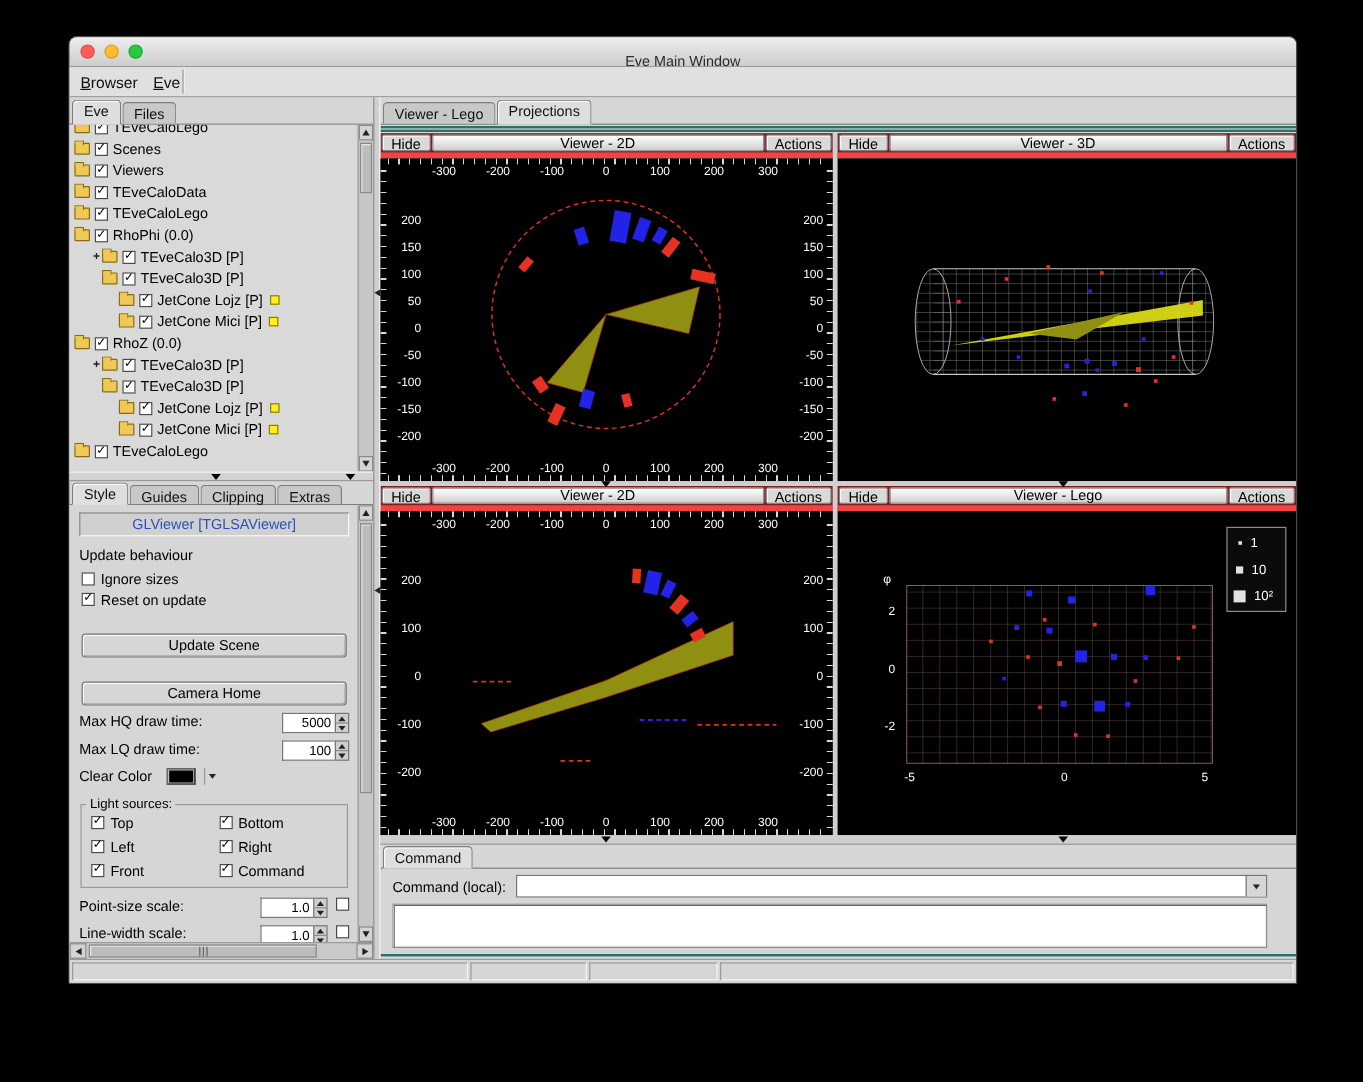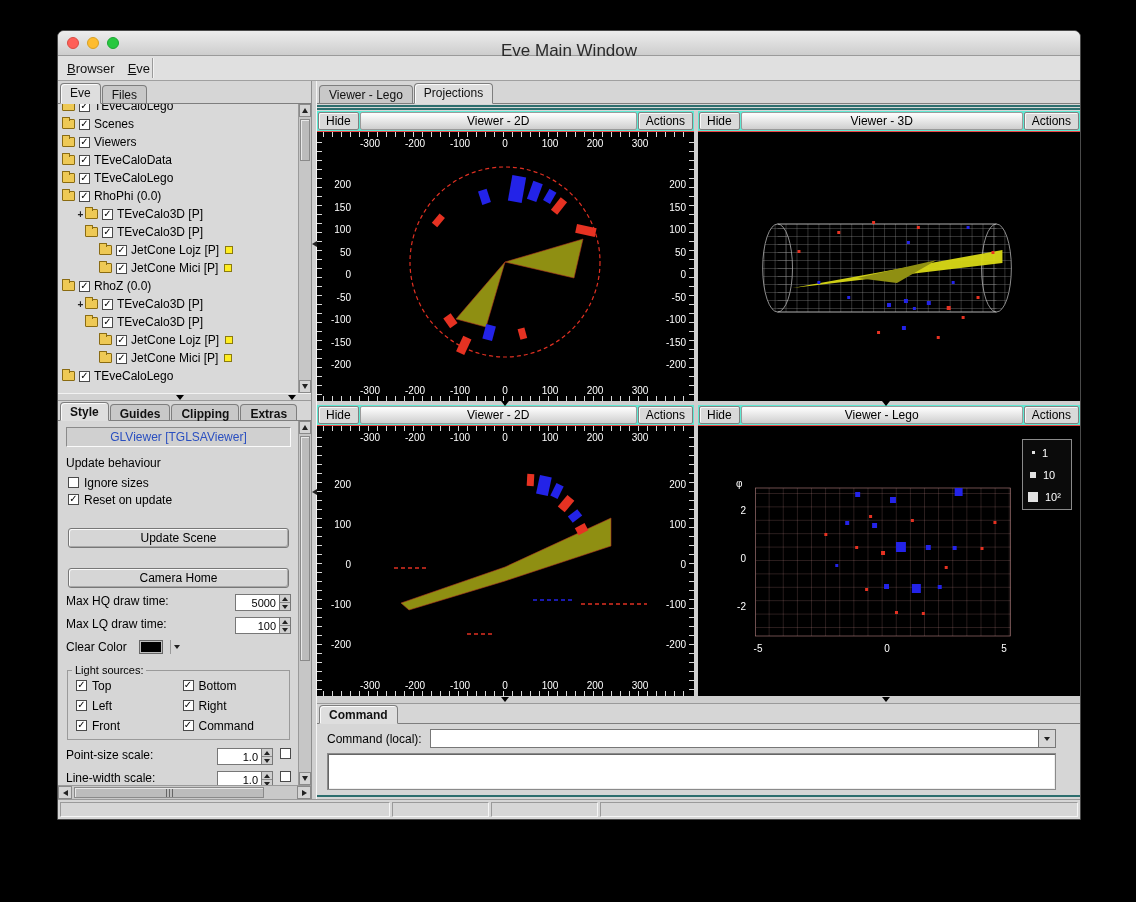--- a/index.html
+++ b/index.html
@@ -11,39 +11,39 @@
     display:flex; flex-direction:column; box-shadow:0 12px 36px rgba(0,0,0,.65); }
 
   
   .titlebar { height:25px; background:linear-gradient(#ededed,#cdcdcd); border-bottom:1px solid #9a9a9a;
     border-radius:6px 6px 0 0; position:relative; display:flex; align-items:center; flex:0 0 auto; }
   .traffic { position:absolute; left:9px; top:6px; display:flex; gap:8px; }
   .tlight { width:12px; height:12px; border-radius:50%; display:inline-block; }
   .tlight.red { background:#ff5f57; border:1px solid #d94c43; }
   .tlight.yellow { background:#febc2e; border:1px solid #d8a023; }
   .tlight.green { background:#28c840; border:1px solid #1da733; }
-  .title { flex:1; text-align:center; font-size:17px; color:#2a2a2a;margin-top:16px; }
+  .title { flex:1; text-align:center; font-size:12px; color:#2a2a2a;margin-top:16px; }
 
   
   .menubar { height:25px; background:#e0e0e0; border-bottom:1px solid #a0a0a0; display:flex;
     align-items:center; padding-left:9px; gap:13px; font-size:13px; position:relative; flex:0 0 auto; }
   .menu-item { color:#111; }
   .menubar-sep { position:absolute; left:94px; top:2px; bottom:2px; width:2px;
     border-left:1px solid #9a9a9a; border-right:1px solid #f2f2f2; }
 
   .content { flex:1; display:flex; min-height:0; }
 
   
   .tabbar { height:23px; display:flex; align-items:flex-end; padding-left:2px; border-bottom:1px solid #7e7e7e; flex:0 0 auto; }
   .tabbar.small { height:20px; }
   .tab { height:18px; padding:2px 9px 0; font-size:12px; color:#111; background:#c8c8c8;
     border:1px solid #7e7e7e; border-bottom:none; border-radius:4px 4px 0 0; margin-right:1px; white-space:nowrap; }
   .tab.active { height:21px; background:#dedede; box-shadow:inset 1px 1px 0 #fafafa; margin-bottom:-1px;
     border-bottom:1px solid #dedede; position:relative; z-index:2; }
-  .tabbar.small .tab { height:16px;font-weight:bold; } .tabbar.small .tab.active { height:19px; }
+  .tabbar.small .tab { height:16px; } .tabbar.small .tab.active { height:19px; }
 
   
   .left-panel { flex:0 0 253px; width:253px; display:flex; flex-direction:column; min-height:0; background:#d6d6d6; }
 
   .tree-wrap { height:289px; position:relative; background:#d9d9d9; overflow:hidden; flex:0 0 auto; }
   .tree { position:absolute; top:0; left:0; right:13px; bottom:0; overflow:hidden; margin-top:-7px; }
   .tree-row { display:flex; align-items:center; height:18px; font-size:12px; white-space:nowrap; color:#000; }
   .expander { width:9px; font-size:10px; font-weight:bold; color:#222; text-align:center; flex:0 0 auto; }
   .exp-spacer { width:9px; flex:0 0 auto; }
   .folder { width:13px; height:10px; background:#eec955; border:1px solid #8a6b12; border-radius:1px;
@@ -111,21 +111,21 @@
   .row-gap.tall { height:8px; border-bottom:1px solid #9a9a9a; }
   .col-gap { flex:0 0 4px; background:#cfcfcf; }
 
   
   .right-panel { flex:1; display:flex; flex-direction:column; min-width:0; background:#d6d6d6; }
   .teal { height:7px; padding:1px 0; display:flex; flex-direction:column; justify-content:space-between; flex:0 0 auto; }
   .teal i { display:block; height:2px; background:#2d6e6e; }
   .teal.single { height:3px; padding:0 0 1px; }
   .viewer-row { display:flex; flex:0 0 auto; }
   .viewer-cell { display:flex; flex-direction:column; min-width:0; }
-  .viewer-header { height:21px; display:flex; background:#5eead4; border-bottom:1px solid #ef4444; flex:0 0 auto; }
+  .viewer-header { height:21px; display:flex; background:#7f1d1d; border-bottom:5px solid #ef4444; flex:0 0 auto; }
   .vh-btn { flex:0 0 auto; margin:1px; padding:0 7px; font-size:12px; font-family:inherit; color:#000;
     background:#d9d9d9; border:1px solid #808080; border-radius:2px; box-shadow:inset 1px 1px 0 #f8f8f8; }
   .vh-title { flex:1; margin:1px 0; border:1px solid #9a9a9a; border-radius:2px;
     background:linear-gradient(#ffffff,#cfcfcf); font-size:12px; display:flex; align-items:center; justify-content:center; color:#000; }
   .viewer-canvas { flex:1; background:#000; position:relative; overflow:hidden; }
   .shape-svg { position:absolute; left:0; top:0; width:100%; height:100%; }
 
   .ruler { position:absolute; display:block; }
   .ruler.rt { top:0; left:6px; right:6px; height:5px;
     background:repeating-linear-gradient(90deg, rgba(255,255,255,.85) 0 1px, transparent 1px 9px); }

